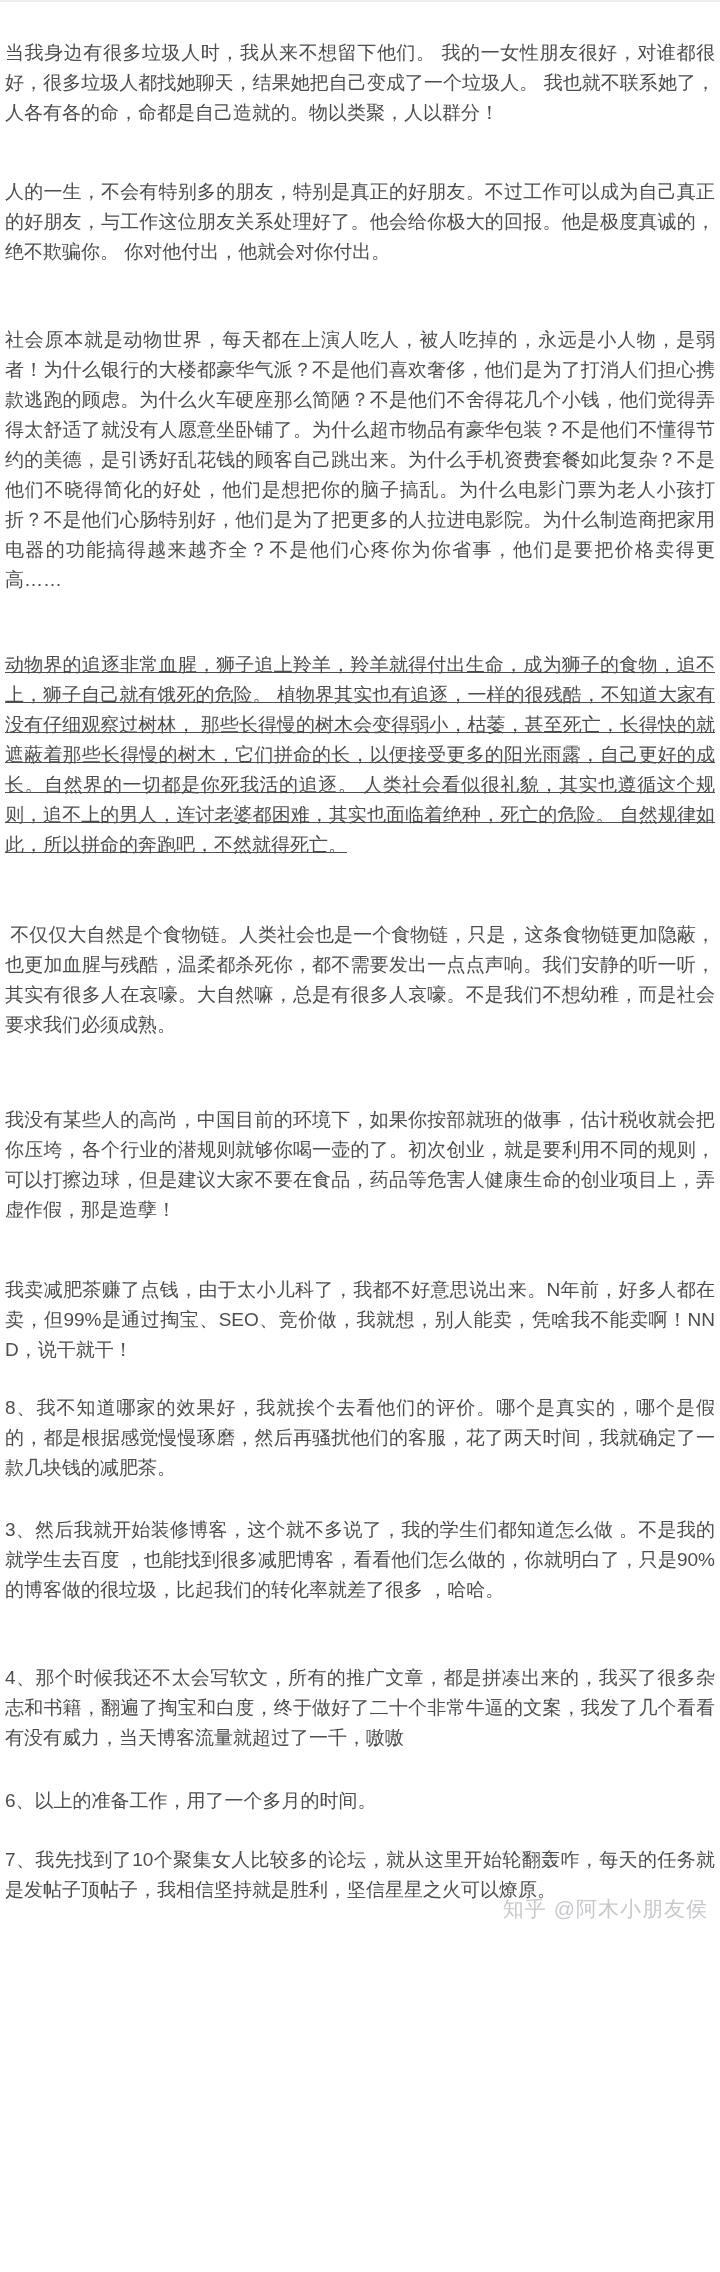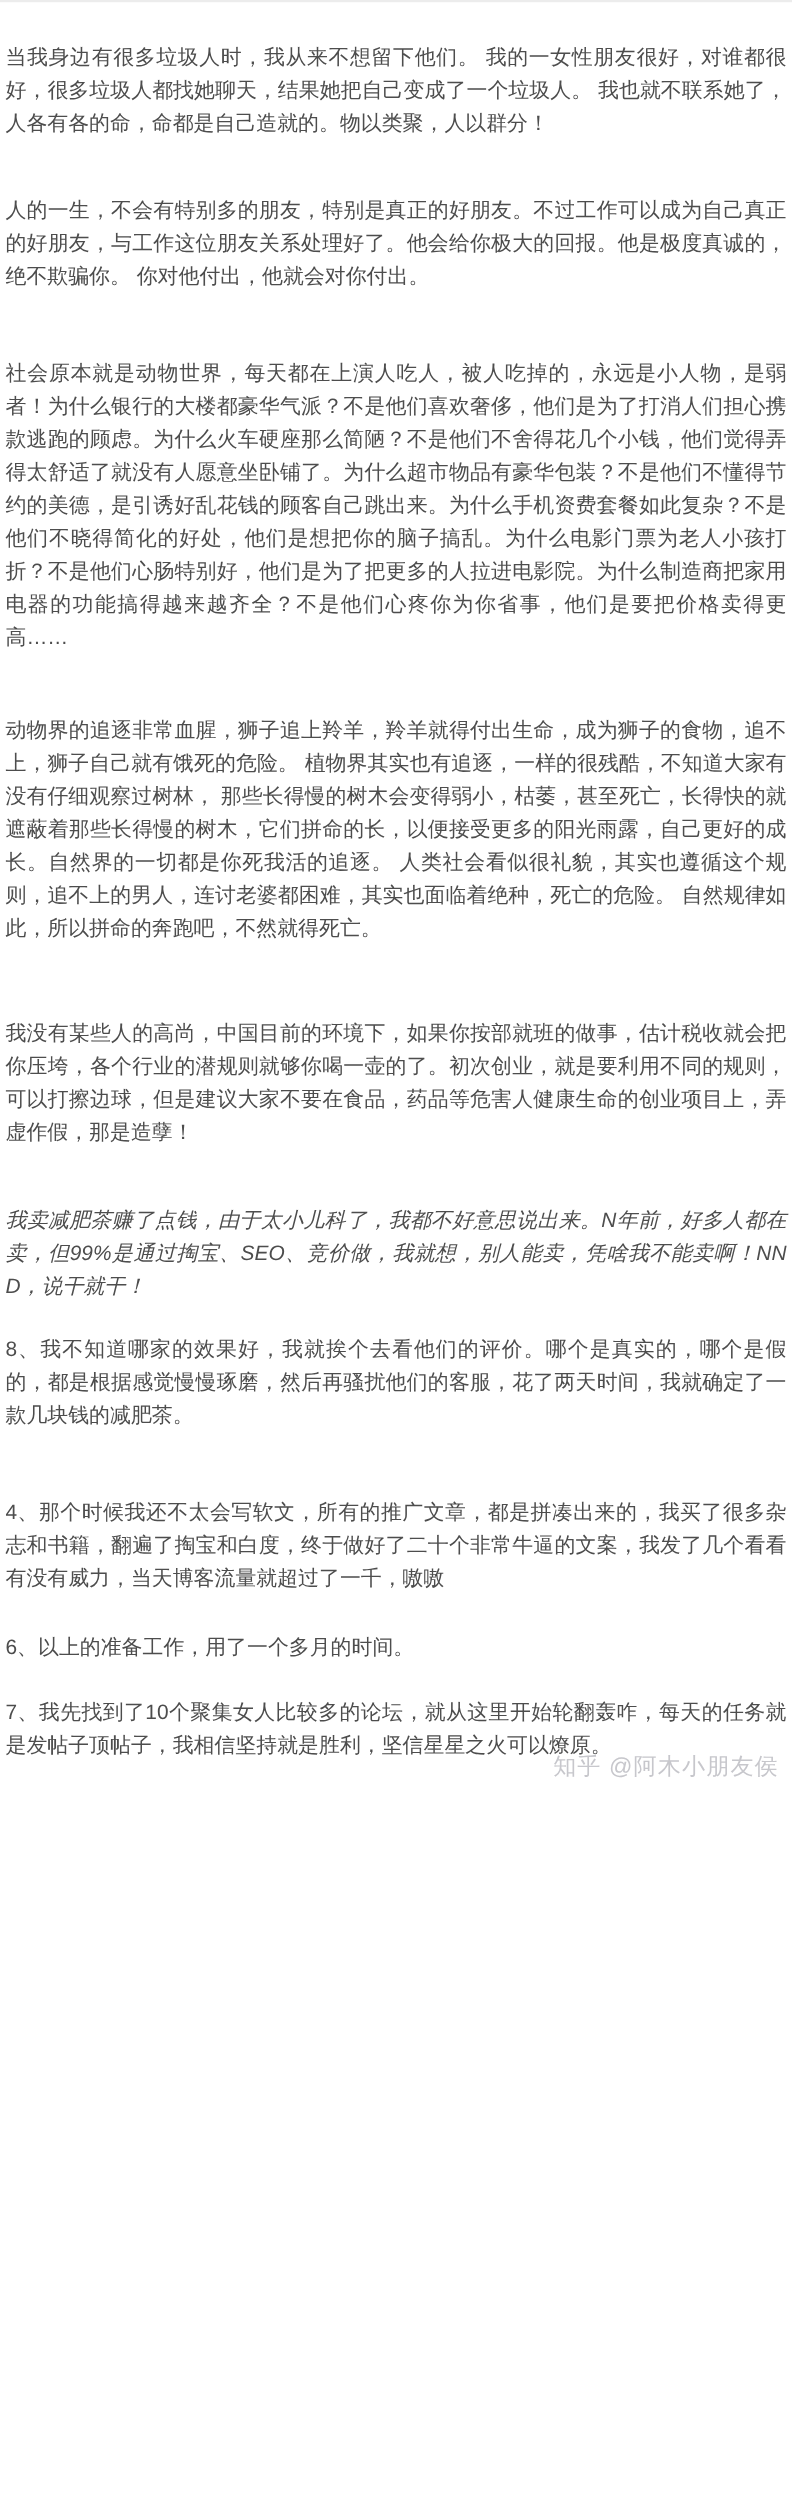--- a/index.html
+++ b/index.html
@@ -28,24 +28,24 @@
     margin: 0;
     white-space: pre-wrap;
     word-break: break-all;
     text-align: justify;
     text-justify: inter-ideograph;
   }
   .gap-0  { margin-top: 0; }
   .gap-54 { margin-top: 54px !important; }
   .gap-49 { margin-top: 49px !important; }
   .gap-58 { margin-top: 58px !important; }
-  .gap-55 { margin-top: 55px !important; }
+  .gap-55 { margin-top: 55px !important; text-decoration: underline; }
   .gap-60 { margin-top: 60px !important; }
   .gap-65 { margin-top: 65px !important; }
-  .gap-50 { margin-top: 50px !important; font-style: italic; }
+  .gap-50 { margin-top: 50px !important; }
   .gap-57 { margin-top: 57px !important; }
   .gap-28 { margin-top: 28px !important; }
   .gap-32 { margin-top: 32px !important; }
   .gap-25 { margin-top: 25px !important; }
   .gap-33 { margin-top: 33px !important; }
   .gap-29 { margin-top: 29px !important; }
   .watermark {
     margin-top: -10px;
     padding-right: 12px;
     text-align: right;
@@ -58,21 +58,23 @@
 </head>
 <body>
 
 <div class="top-edge"></div>
 
 <div class="article">
   <p class="gap-0">当我身边有很多垃圾人时，我从来不想留下他们。 我的一女性朋友很好，对谁都很好，很多垃圾人都找她聊天，结果她把自己变成了一个垃圾人。 我也就不联系她了，人各有各的命，命都是自己造就的。物以类聚，人以群分！</p>
   <p class="gap-49">人的一生，不会有特别多的朋友，特别是真正的好朋友。不过工作可以成为自己真正的好朋友，与工作这位朋友关系处理好了。他会给你极大的回报。他是极度真诚的，绝不欺骗你。 你对他付出，他就会对你付出。</p>
   <p class="gap-58">社会原本就是动物世界，每天都在上演人吃人，被人吃掉的，永远是小人物，是弱者！为什么银行的大楼都豪华气派？不是他们喜欢奢侈，他们是为了打消人们担心携款逃跑的顾虑。为什么火车硬座那么简陋？不是他们不舍得花几个小钱，他们觉得弄得太舒适了就没有人愿意坐卧铺了。为什么超市物品有豪华包装？不是他们不懂得节约的美德，是引诱好乱花钱的顾客自己跳出来。为什么手机资费套餐如此复杂？不是他们不晓得简化的好处，他们是想把你的脑子搞乱。为什么电影门票为老人小孩打折？不是他们心肠特别好，他们是为了把更多的人拉进电影院。为什么制造商把家用电器的功能搞得越来越齐全？不是他们心疼你为你省事，他们是要把价格卖得更高……</p>
   <p class="gap-55">动物界的追逐非常血腥，狮子追上羚羊，羚羊就得付出生命，成为狮子的食物，追不上，狮子自己就有饿死的危险。 植物界其实也有追逐，一样的很残酷，不知道大家有没有仔细观察过树林， 那些长得慢的树木会变得弱小，枯萎，甚至死亡，长得快的就遮蔽着那些长得慢的树木，它们拼命的长，以便接受更多的阳光雨露，自己更好的成长。自然界的一切都是你死我活的追逐。 人类社会看似很礼貌，其实也遵循这个规则，追不上的男人，连讨老婆都困难，其实也面临着绝种，死亡的危险。 自然规律如此，所以拼命的奔跑吧，不然就得死亡。</p>
+  <p class="gap-60"> 不仅仅大自然是个食物链。人类社会也是一个食物链，只是，这条食物链更加隐蔽，也更加血腥与残酷，温柔都杀死你，都不需要发出一点点声响。我们安静的听一听，其实有很多人在哀嚎。大自然嘛，总是有很多人哀嚎。不是我们不想幼稚，而是社会要求我们必须成熟。</p>
   <p class="gap-65">我没有某些人的高尚，中国目前的环境下，如果你按部就班的做事，估计税收就会把你压垮，各个行业的潜规则就够你喝一壶的了。初次创业，就是要利用不同的规则，可以打擦边球，但是建议大家不要在食品，药品等危害人健康生命的创业项目上，弄虚作假，那是造孽！</p>
   <p class="gap-50">我卖减肥茶赚了点钱，由于太小儿科了，我都不好意思说出来。N年前，好多人都在卖，但99%是通过掏宝、SEO、竞价做，我就想，别人能卖，凭啥我不能卖啊！NND，说干就干！</p>
   <p class="gap-28">8、我不知道哪家的效果好，我就挨个去看他们的评价。哪个是真实的，哪个是假的，都是根据感觉慢慢琢磨，然后再骚扰他们的客服，花了两天时间，我就确定了一款几块钱的减肥茶。</p>
+  <p class="gap-32">3、然后我就开始装修博客，这个就不多说了，我的学生们都知道怎么做 。不是我的就学生去百度 ，也能找到很多减肥博客，看看他们怎么做的，你就明白了，只是90%的博客做的很垃圾，比起我们的转化率就差了很多 ，哈哈。</p>
   <p class="gap-58">4、那个时候我还不太会写软文，所有的推广文章，都是拼凑出来的，我买了很多杂志和书籍，翻遍了掏宝和白度，终于做好了二十个非常牛逼的文案，我发了几个看看有没有威力，当天博客流量就超过了一千，嗷嗷</p>
   <p class="gap-33">6、以上的准备工作，用了一个多月的时间。</p>
   <p class="gap-29">7、我先找到了10个聚集女人比较多的论坛，就从这里开始轮翻轰咋，每天的任务就是发帖子顶帖子，我相信坚持就是胜利，坚信星星之火可以燎原。</p>
 </div>
 
 <div class="watermark">知乎 @阿木小朋友侯</div>
 
 </body></html>

